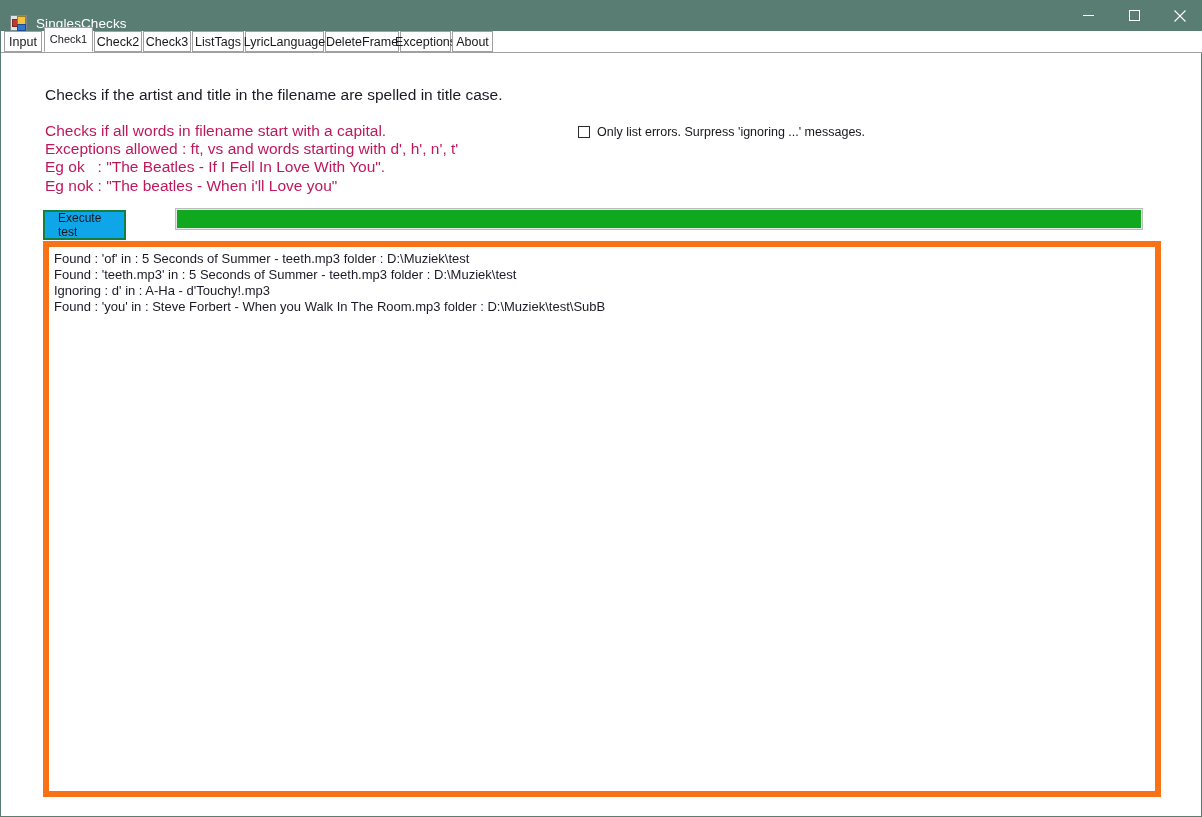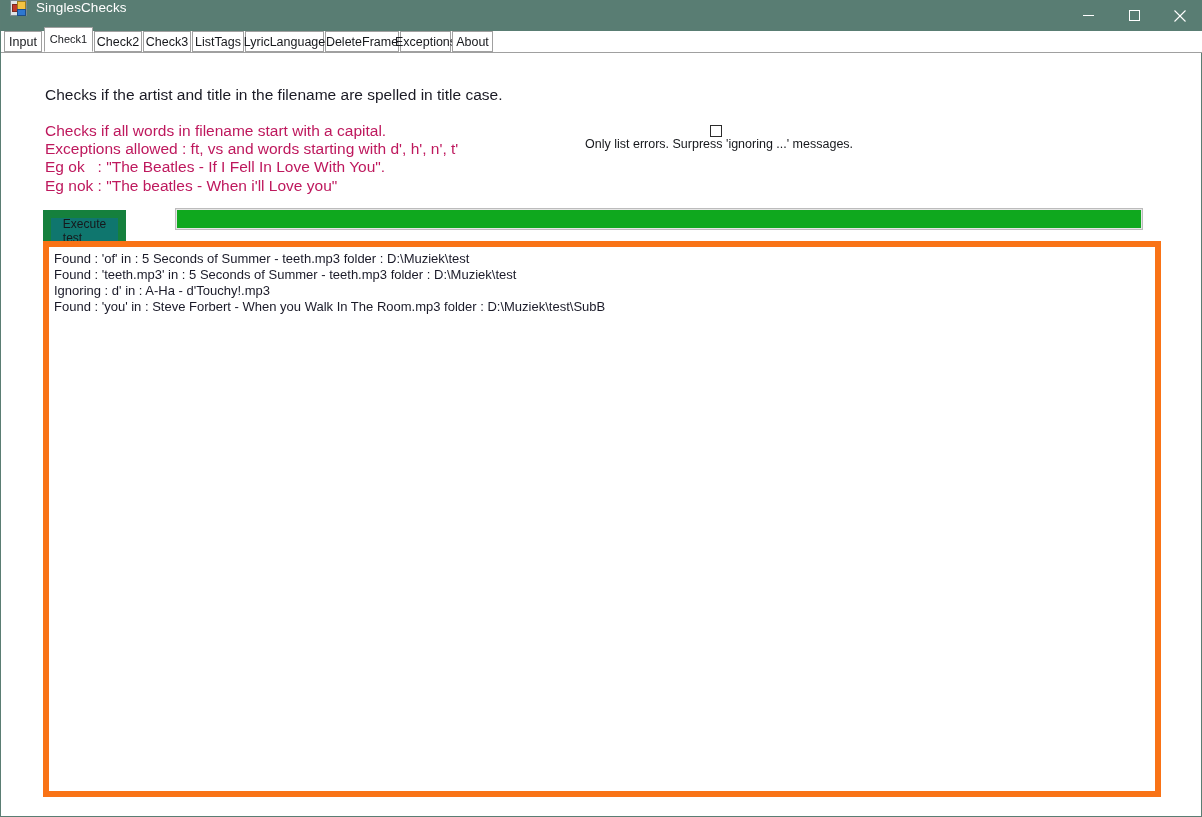--- a/index.html
+++ b/index.html
@@ -26,21 +26,21 @@
   }
 
   
   #titlebar {
     position: absolute;
     left: 0; top: 0;
     width: 1202px;
     height: 31px;
     background: #597d73;
     display: flex;
-    align-items: flex-start;
+    align-items: flex-end;
   }
   #app-icon {
     position: relative;
     width: 17px;
     height: 16px;
     margin-left: 9px;
     background: #dfe4e6;
     border: 1px solid #7b8a90;
     box-sizing: border-box;
   }
@@ -135,21 +135,20 @@
   }
   #desc-line1 { position: absolute; left: 44px; top: 33px; font-size: 15.5px; color: #1a1a24; white-space: pre; }
   #desc-rest  { position: absolute; left: 44px; top: 69px; font-size: 15.5px; color: #be185d; line-height: 18.2px; white-space: pre; }
 
   #only-errors-row {
     position: absolute;
     left: 577px;
     top: 72px;
     display: flex;
     align-items: center;
-    flex-direction: column;
   }
   #only-errors-box {
     width: 12px;
     height: 12px;
     box-sizing: border-box;
     border: 1px solid #2b2b2b;
     background: #ffffff;
   }
   #only-errors-label {
     margin-left: 7px;
@@ -158,22 +157,22 @@
     white-space: nowrap;
   }
 
   #execute-btn {
     position: absolute;
     left: 42px;
     top: 157px;
     width: 83px;
     height: 22px;
     box-sizing: border-box;
-    background: #0f766e;
-    border: 8px solid #15803d;
+    background: #0ea5e9;
+    border: 2px solid #15803d;
     font-size: 12px;
     color: #16181c;
     display: flex;
     align-items: center;
     justify-content: center;
     font-family: "Liberation Sans", sans-serif;
     padding: 13px;
   }
 
   #progress-bar {

